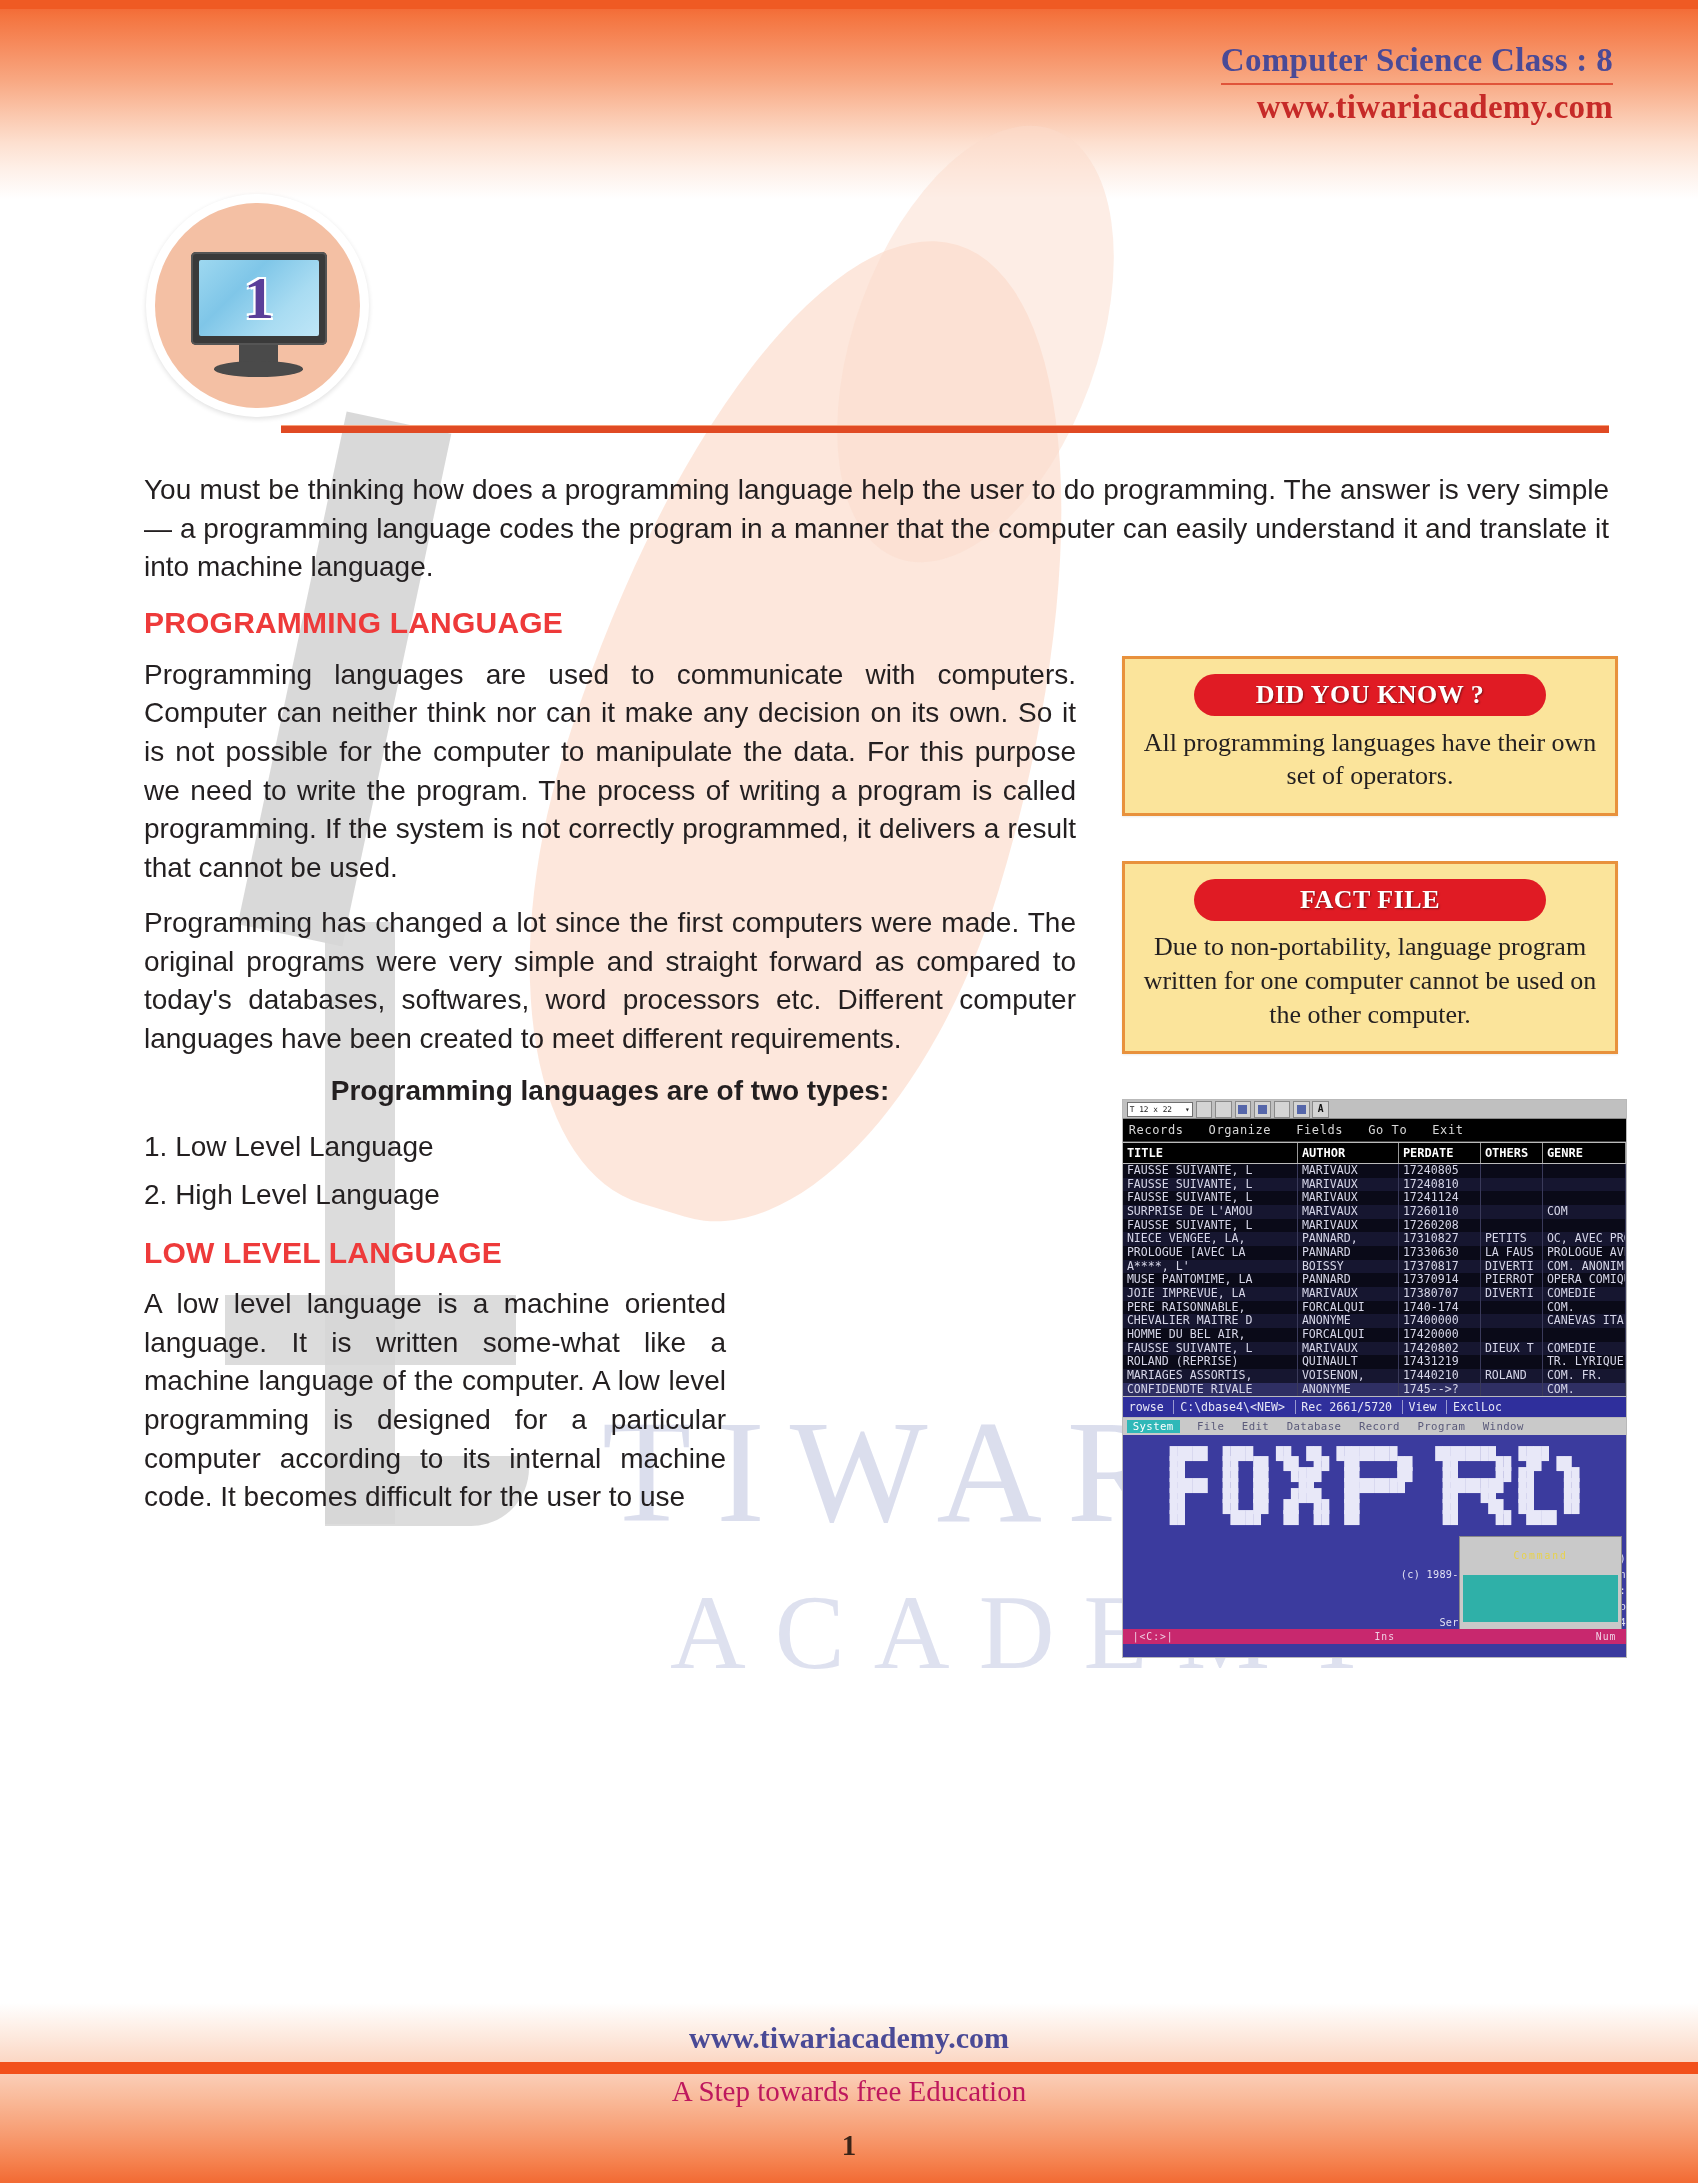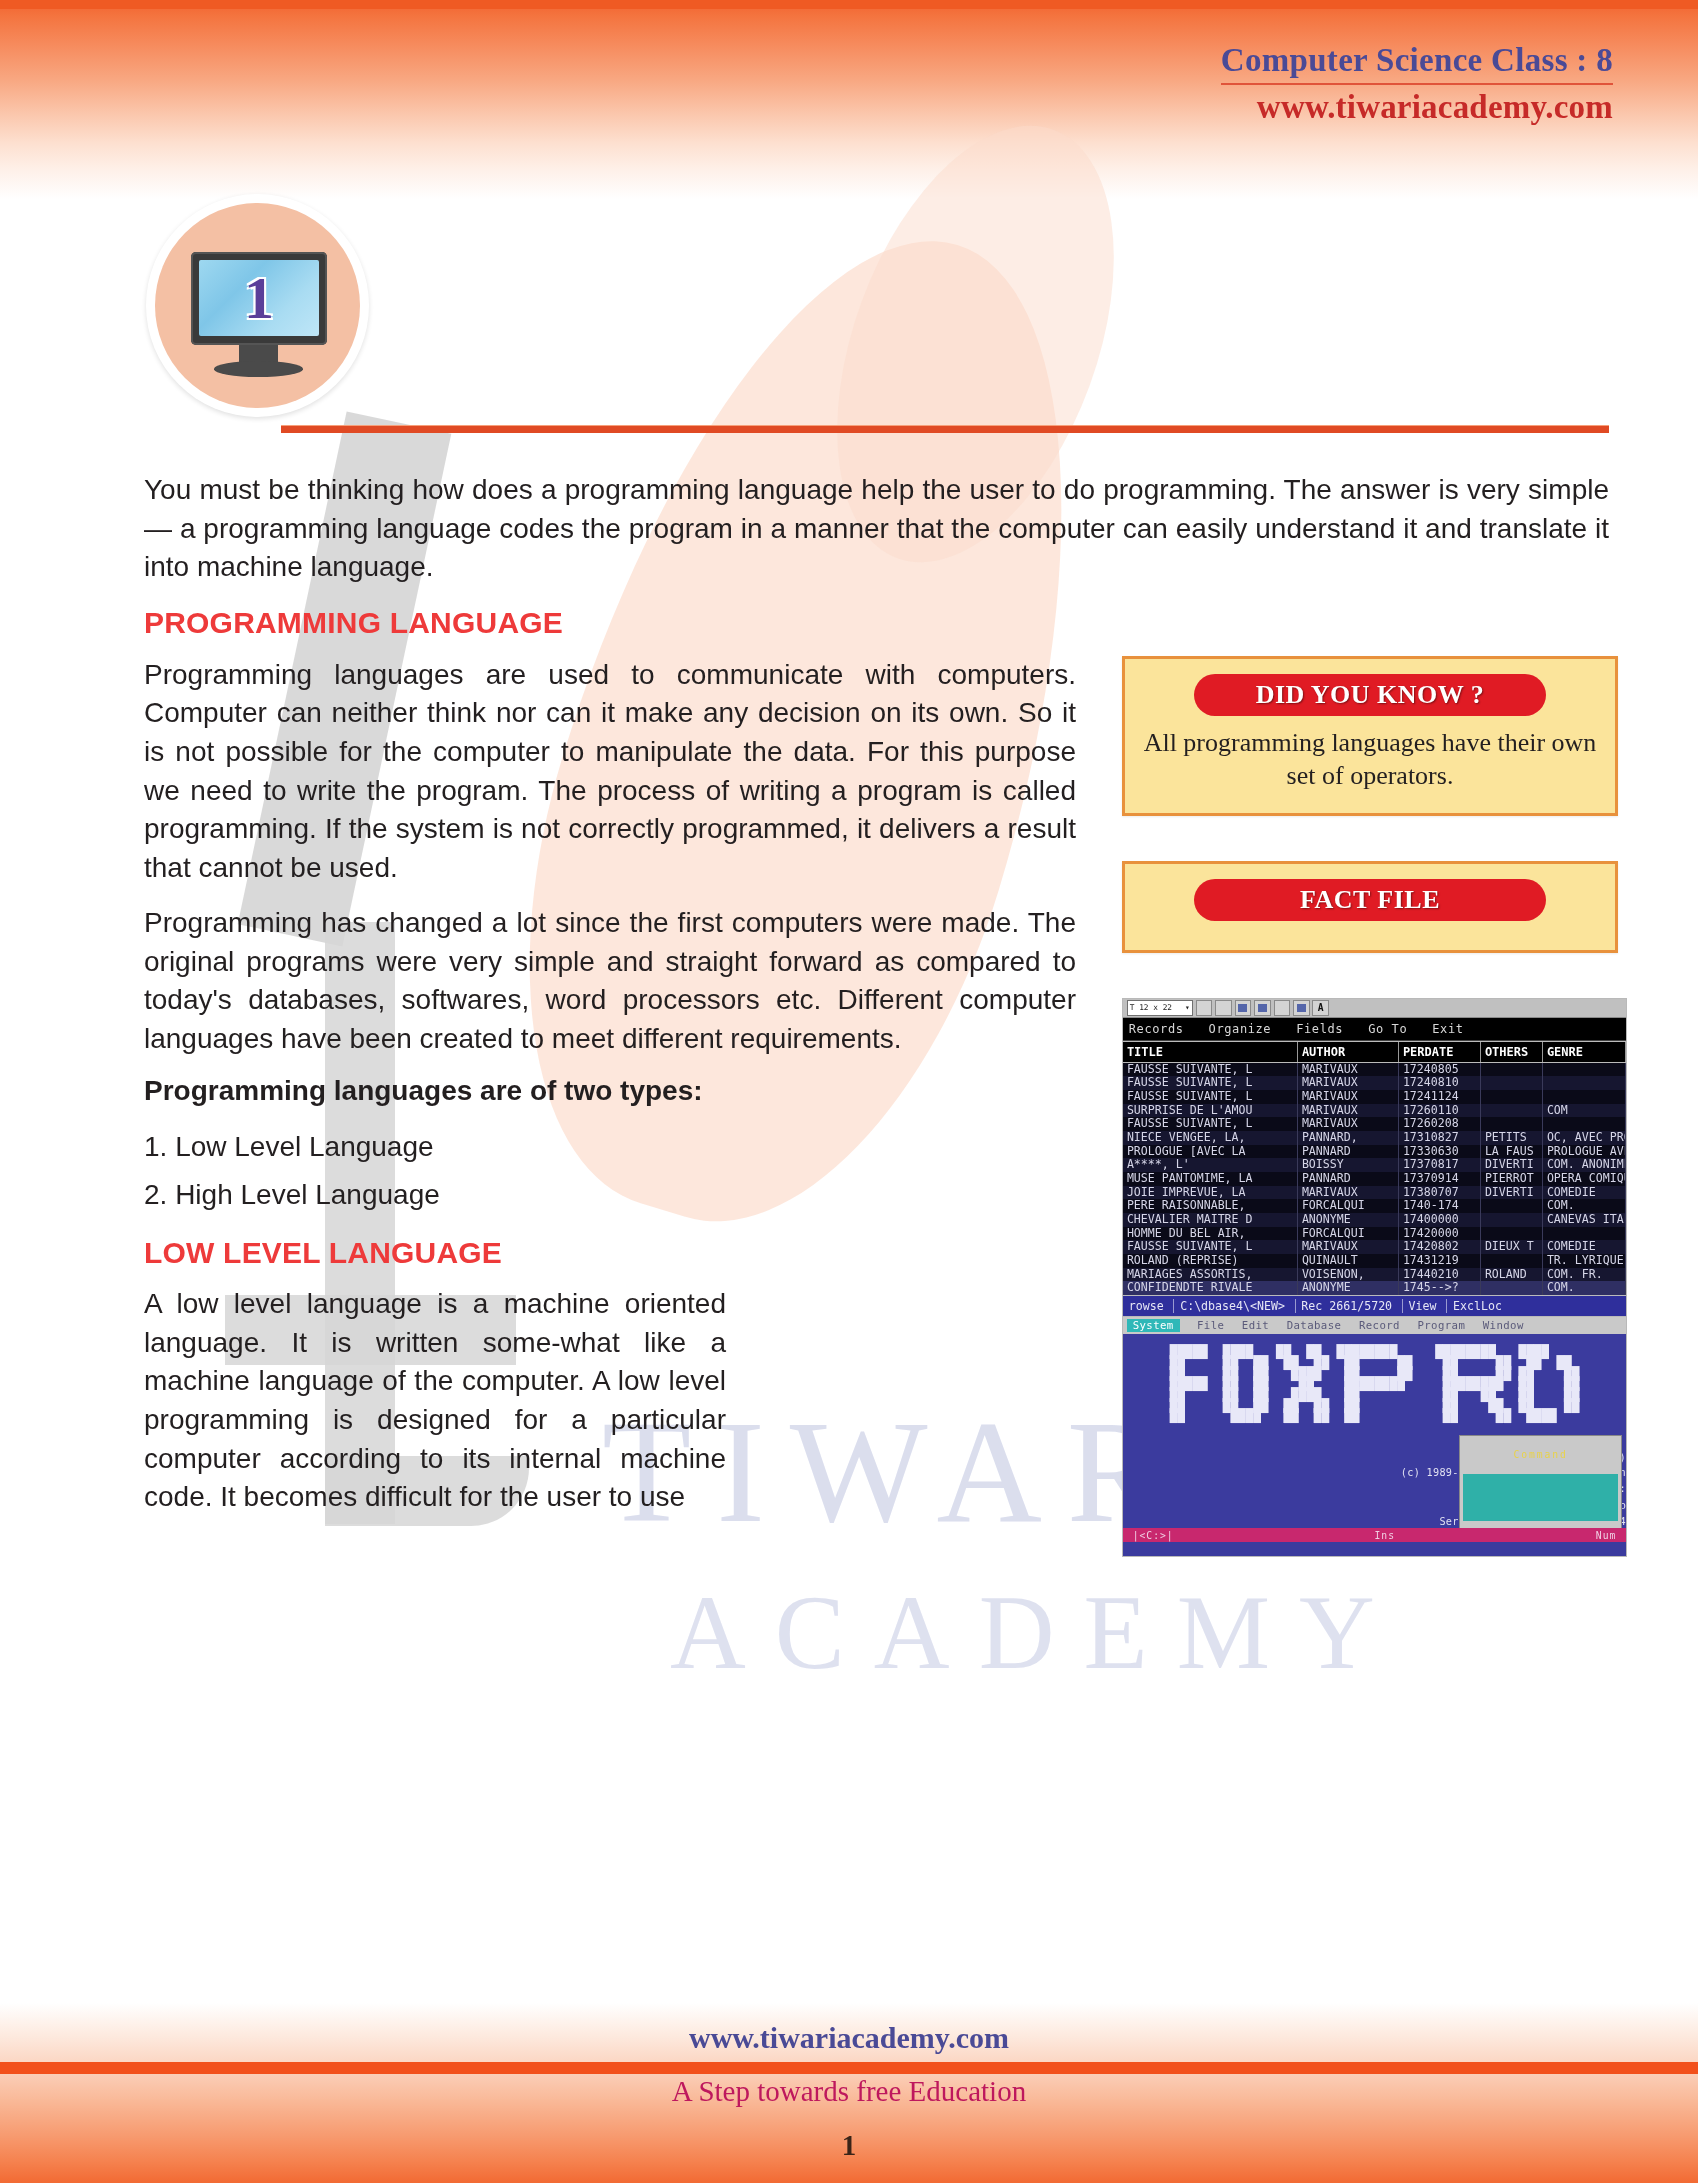--- a/index.html
+++ b/index.html
@@ -106,21 +106,21 @@
     text-align:justify;
   }
   p.just{text-align:justify;text-justify:inter-word;}
   h2.sec{
     font-size:30px;color:#ee3a3a;font-weight:bold;margin:19.4px 0 15.5px 0;
     letter-spacing:0.2px;
   }
   .two-col{display:flex;gap:9px;align-items:flex-start;}
   .col-left{width:932px;flex:0 0 932px;}
   .col-right{width:calc(100% - 932px);padding-left:37px;box-sizing:border-box;}
-  .bold-lead{font-weight:bold;font-size:28px;color:#231f20;margin:5.8px 0 17.5px 0;}
+  .bold-lead{font-weight:bold;font-size:28px;color:#231f20;margin:5.8px 0 17.5px 0;text-align:center;}
   ol.types{margin:0 0 9.7px 0;padding:0;list-style:none;}
   ol.types li{font-size:28px;line-height:1.55;color:#231f20;margin-bottom:4.9px;}
 
   
   .sidebox{
     border:3.9px solid #e8913c;background:#fbe49b;
     padding:15.5px 13.6px 19.4px 13.6px;margin-bottom:45px;
     box-sizing:border-box;
     box-shadow:0 1px 1.9px rgba(0,0,0,.08);
   }
@@ -286,20 +286,21 @@
 
       <div class="col-right">
 
         <div class="sidebox">
           <div class="pill">DID YOU KNOW ?</div>
           <div class="txt">All programming languages have their own set of operators.</div>
         </div>
 
         <div class="sidebox">
           <div class="pill">FACT FILE</div>
+          <div class="txt">Due to non-portability, language program written for one computer cannot be used on the other computer.</div>
         </div>
 
         <div class="fox-wrap">
           <div class="fox-tbl">
             <div class="fox-toolbar">
               <div class="tb-combo">
                   <span>T 12 x 22</span>
                   <span>▾</span>
                 </div>
               <span class="tb-btn"></span>

